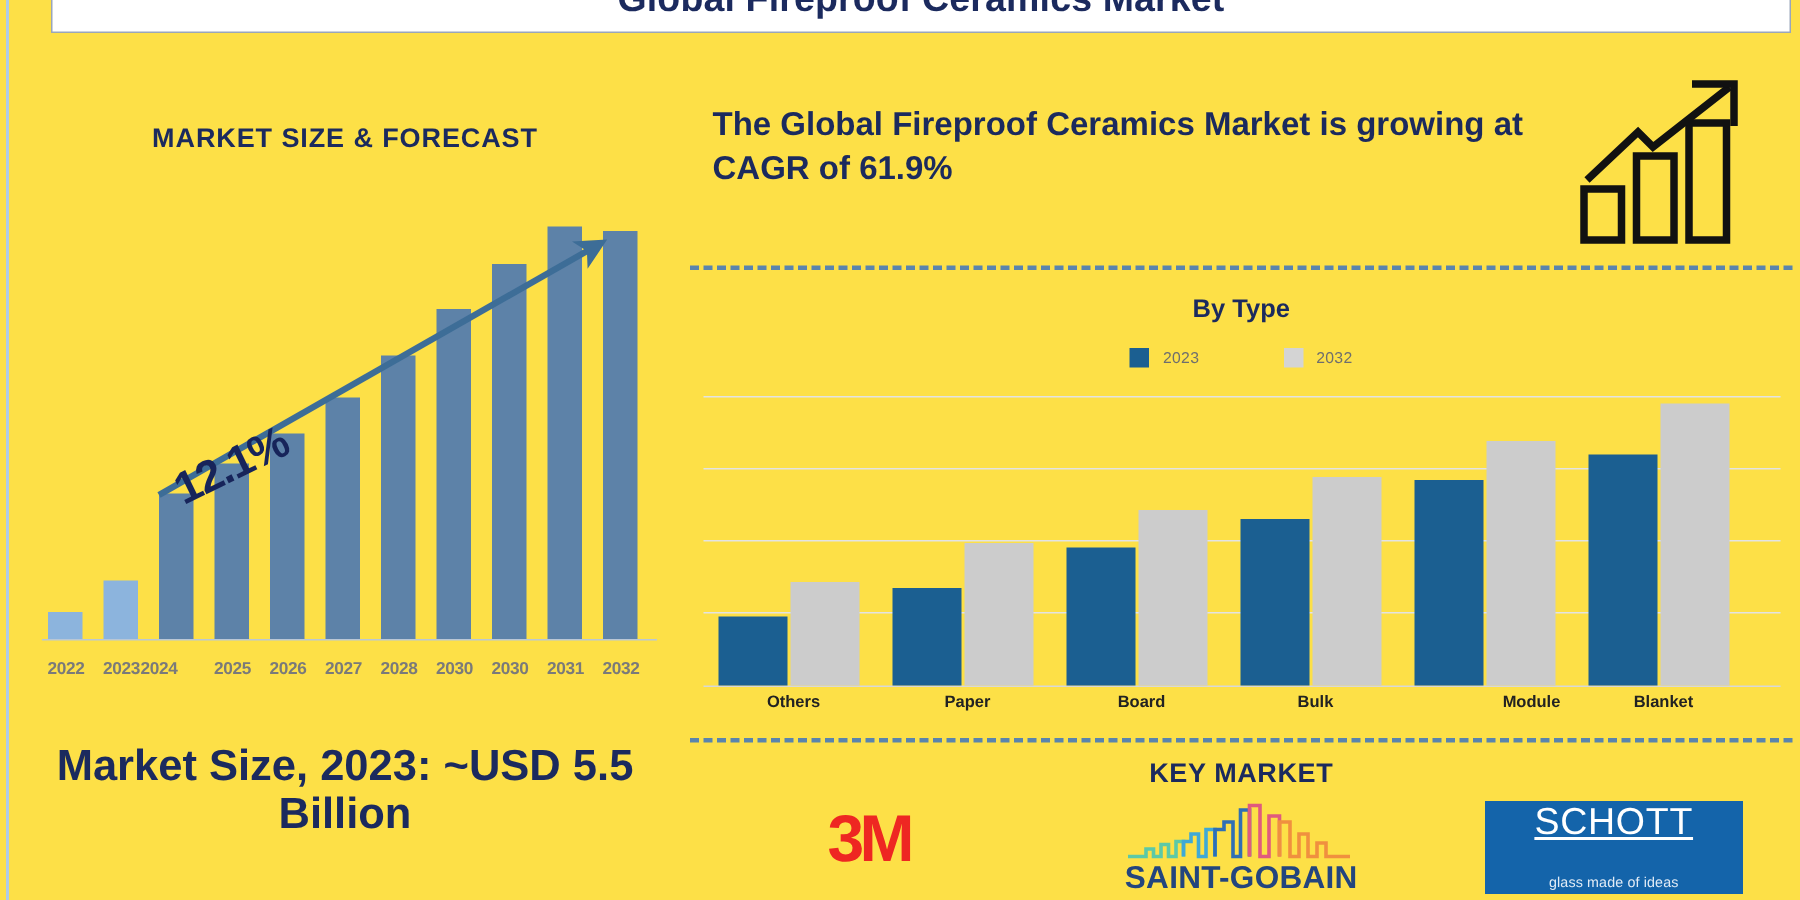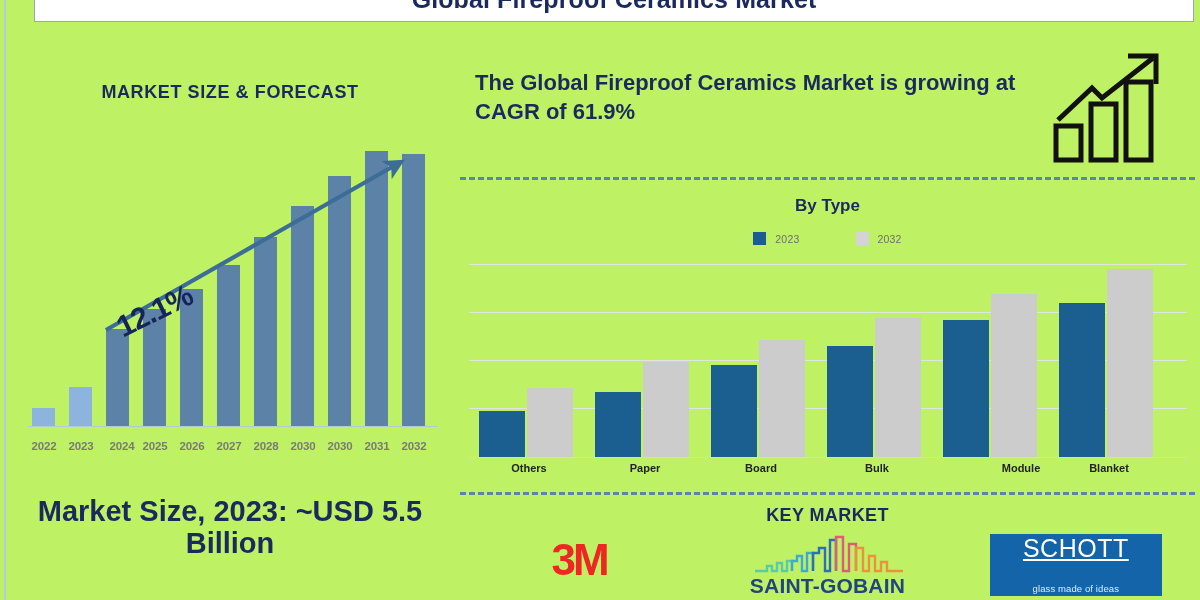--- a/index.html
+++ b/index.html
@@ -4,21 +4,21 @@
 <style>
   html, body {
     margin: 0;
     padding: 0;
     background: #ffffff;
   }
   #infographic {
     position: relative;
     width: 1200px;
     height: 600px;
-    background: #bef264;
+    background: #fde047;
     font-family: "Liberation Sans", sans-serif;
     overflow: hidden;
   }
   
   .left-rail {
     position: absolute;
     left: 4px; top: 0;
     width: 2px; height: 600px;
     background: #aecbe8;
   }
@@ -234,21 +234,21 @@
   }
   .logo-3m {
     font-size: 44px;
     font-weight: bold;
     color: #ee2722;
     letter-spacing: -3px;
     line-height: 1;
     margin-top: 6px;
     font-family: "Liberation Sans", sans-serif;
   }
-  .sg-wrap { display:flex; flex-direction:column; align-items:flex-end; margin-top: 2px; }
+  .sg-wrap { display:flex; flex-direction:column; align-items:flex-start; margin-top: 2px; }
   .sg-text {
     font-size: 21px;
     font-weight: bold;
     color: #23457e;
     letter-spacing: .2px;
     line-height: 1;
     margin-top: 1px;
   }
   .schott-box {
     width: 172px;
@@ -300,21 +300,21 @@
       <div class="gbar dark" style="left:162px; height:137px;"></div>
       <div class="gbar dark" style="left:199px; height:161px;"></div>
       <div class="gbar dark" style="left:236px; height:189px;"></div>
       <div class="gbar dark" style="left:273px; height:220px;"></div>
       <div class="gbar dark" style="left:310px; height:250px;"></div>
       <div class="gbar dark" style="left:347px; height:275px;"></div>
       <div class="gbar dark" style="left:384px; height:272px;"></div>
 
       <div class="gyear" style="left:14px;">2022</div>
       <div class="gyear" style="left:51px;">2023</div>
-      <div class="gyear" style="left:92px;">2024</div>
+      <div class="gyear" style="left:76px;">2024</div>
       <div class="gyear" style="left:125px;">2025</div>
       <div class="gyear" style="left:162px;text-align:center;">2026</div>
       <div class="gyear" style="left:199px;">2027</div>
       <div class="gyear" style="left:236px;">2028</div>
       <div class="gyear" style="left:273px;">2030</div>
       <div class="gyear" style="left:310px;">2030</div>
       <div class="gyear" style="left:347px;">2031</div>
       <div class="gyear" style="left:384px;">2032</div>
 
       <svg class="cagr-arrow-svg" viewBox="0 0 425 330">

